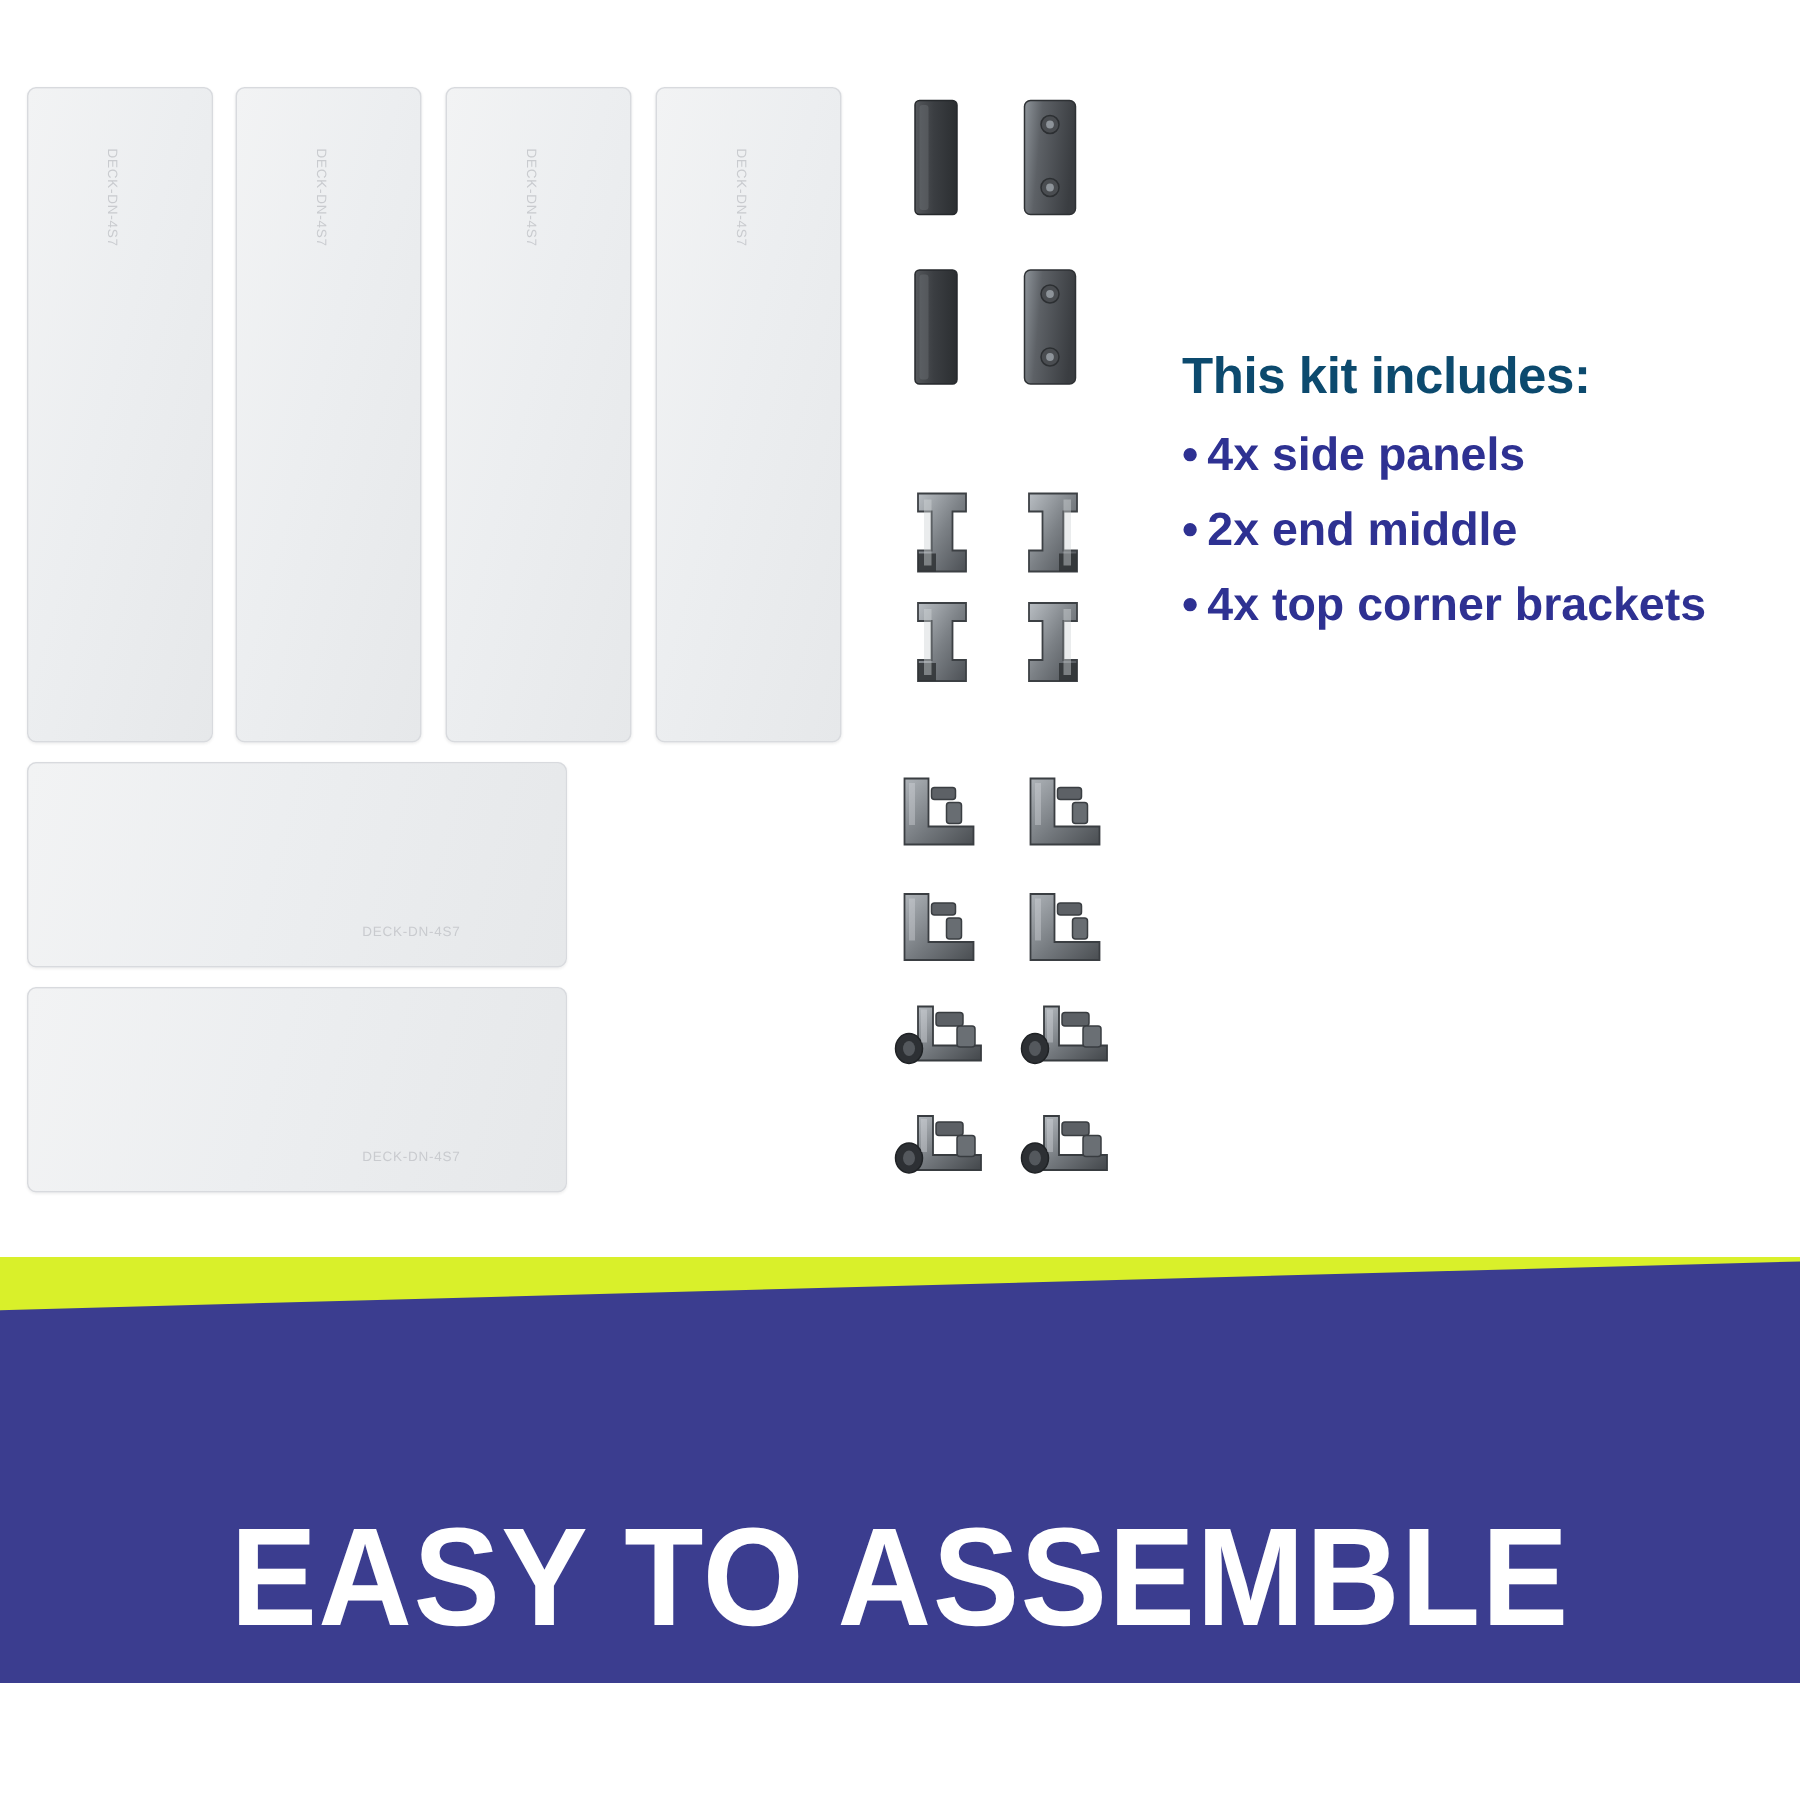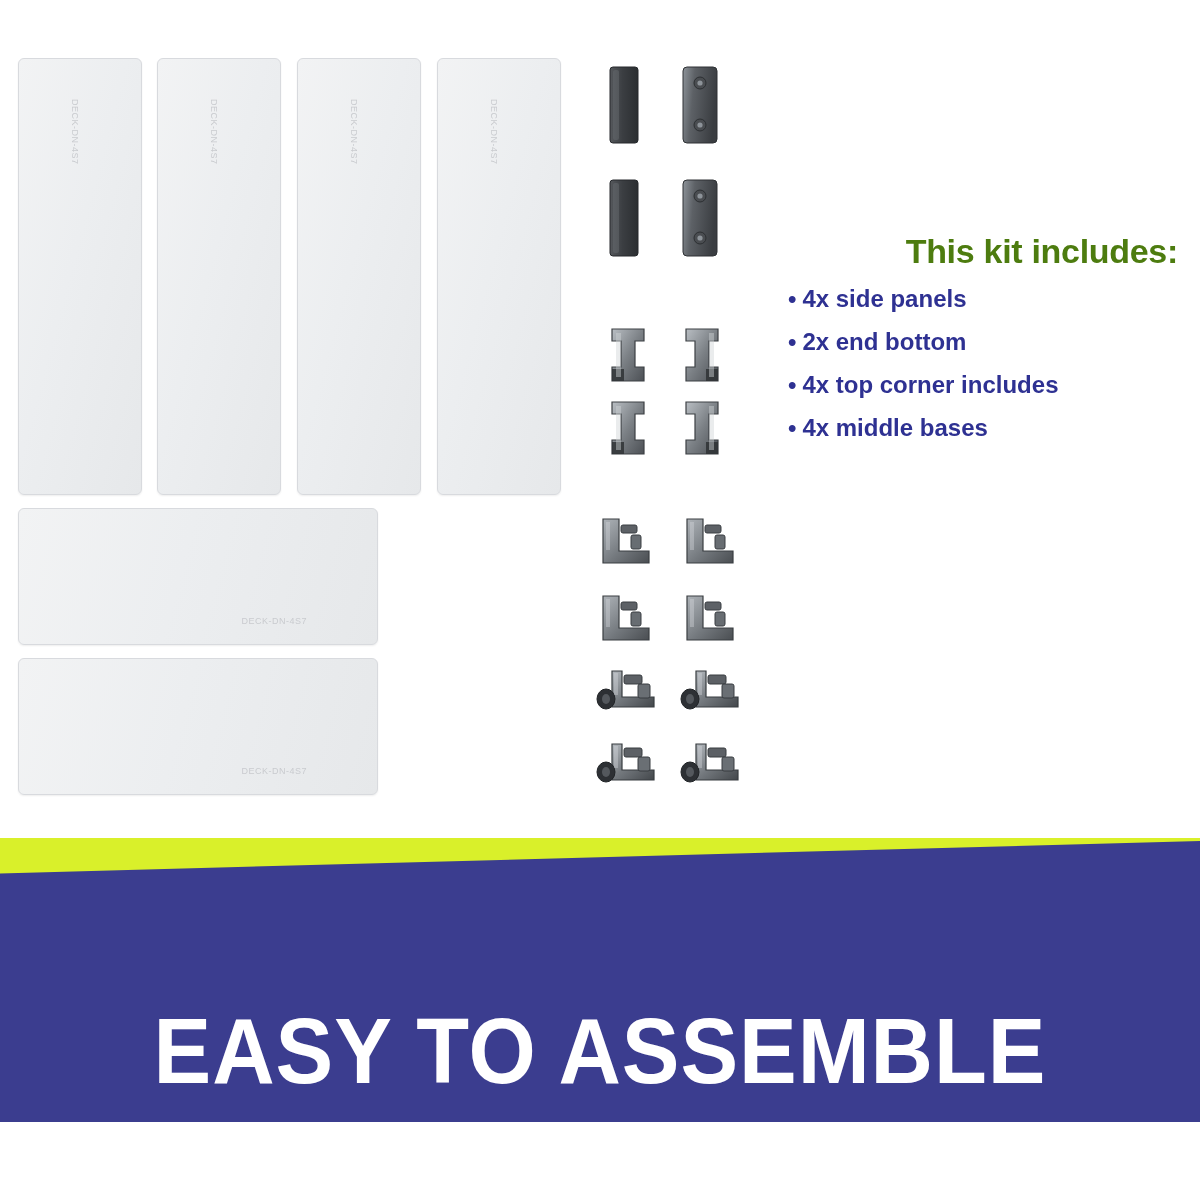--- a/index.html
+++ b/index.html
@@ -54,35 +54,34 @@
   }
 
   
   .kit-block {
     position: absolute;
     left: 788px;
     top: 232px;
     width: 390px;
   }
   .kit-title {
-    color: #4d7c0f;
+    color: #0c4a6e;
     font-size: 34px;
     font-weight: bold;
     margin: 0 0 16px 0;
     letter-spacing: -0.3px;
-    text-align: right;
   }
   .kit-list {
     list-style: none;
     margin: 0;
     padding: 0;
   }
   .kit-list li {
     color: #2e3192;
-    font-size: 24px;
+    font-size: 31px;
     font-weight: bold;
     line-height: 1.0;
     margin-bottom: 19px;
     white-space: nowrap;
   }
   .kit-list li .bullet {
     display: inline-block;
     margin-right: 6px;
   }
 
@@ -329,27 +328,24 @@
     </svg>
   </div>
 
   <div class="kit-block">
     <h2 class="kit-title">This kit includes:</h2>
     <ul class="kit-list">
       <li>
         <span class="bullet">•</span><span>4x side panels</span>
       </li>
       <li>
-        <span class="bullet">•</span><span>2x end bottom</span>
+        <span class="bullet">•</span><span>2x end middle</span>
       </li>
       <li>
-        <span class="bullet">•</span><span>4x top corner includes</span>
-      </li>
-      <li>
-        <span class="bullet">•</span><span>4x middle bases</span>
+        <span class="bullet">•</span><span>4x top corner brackets</span>
       </li>
     </ul>
   </div>
 
   <div class="banner-wrap">
     <div class="lime-band"></div>
     <div class="navy-band"></div>
     <div class="banner-text">EASY TO ASSEMBLE</div>
   </div>
 

